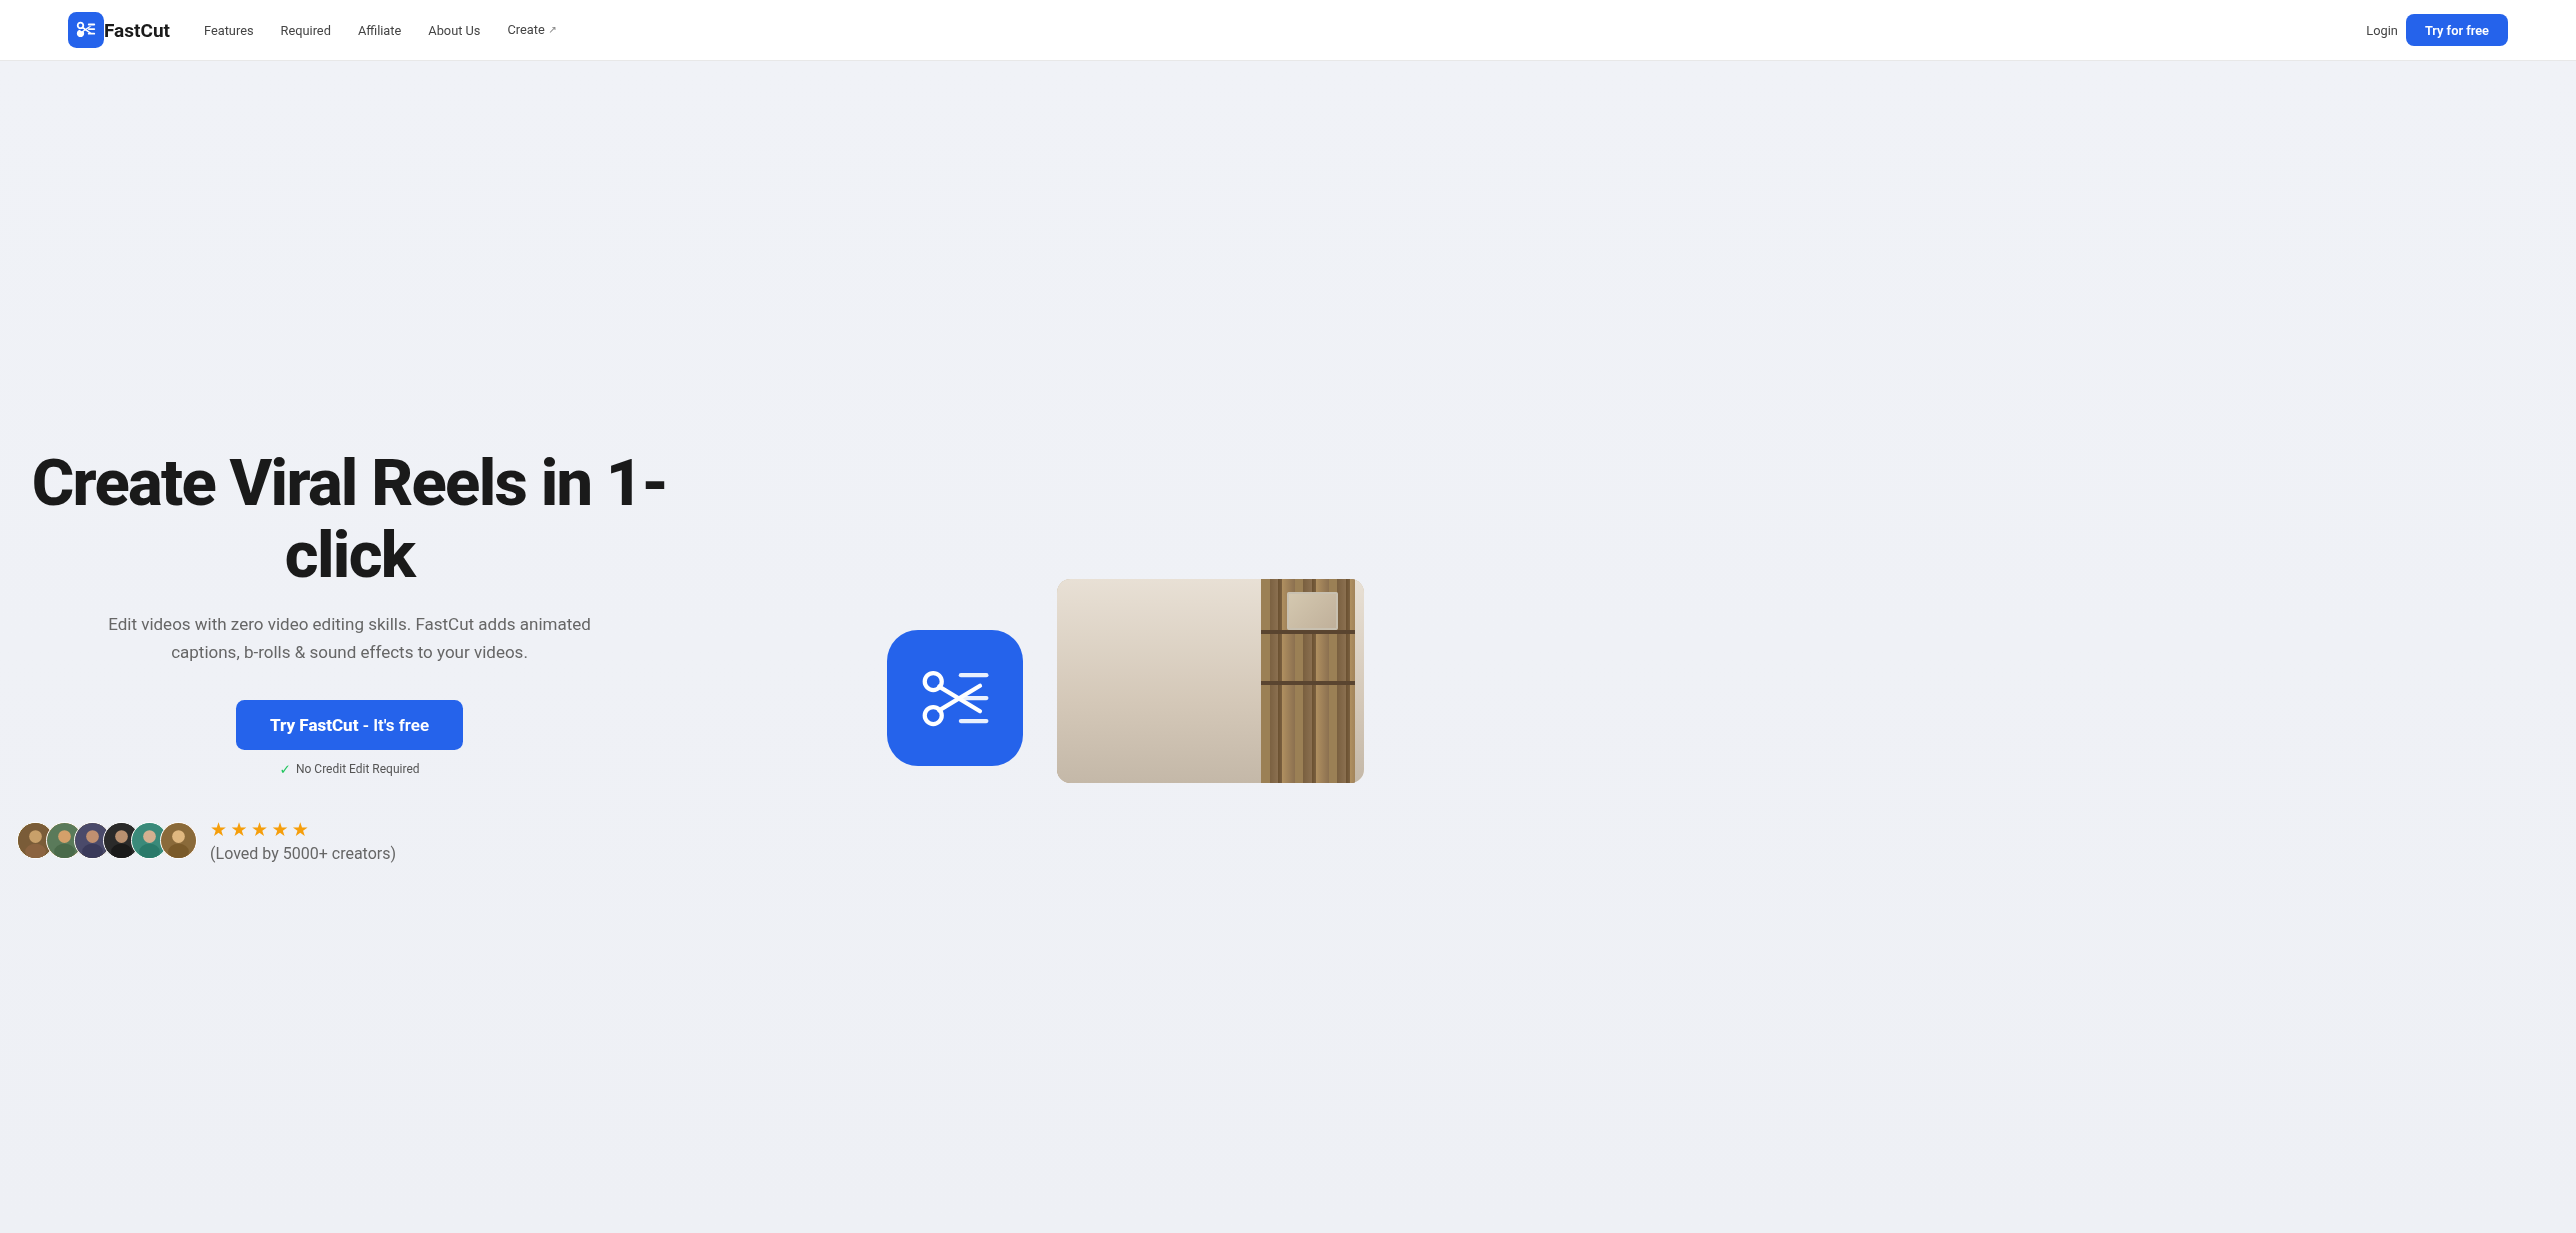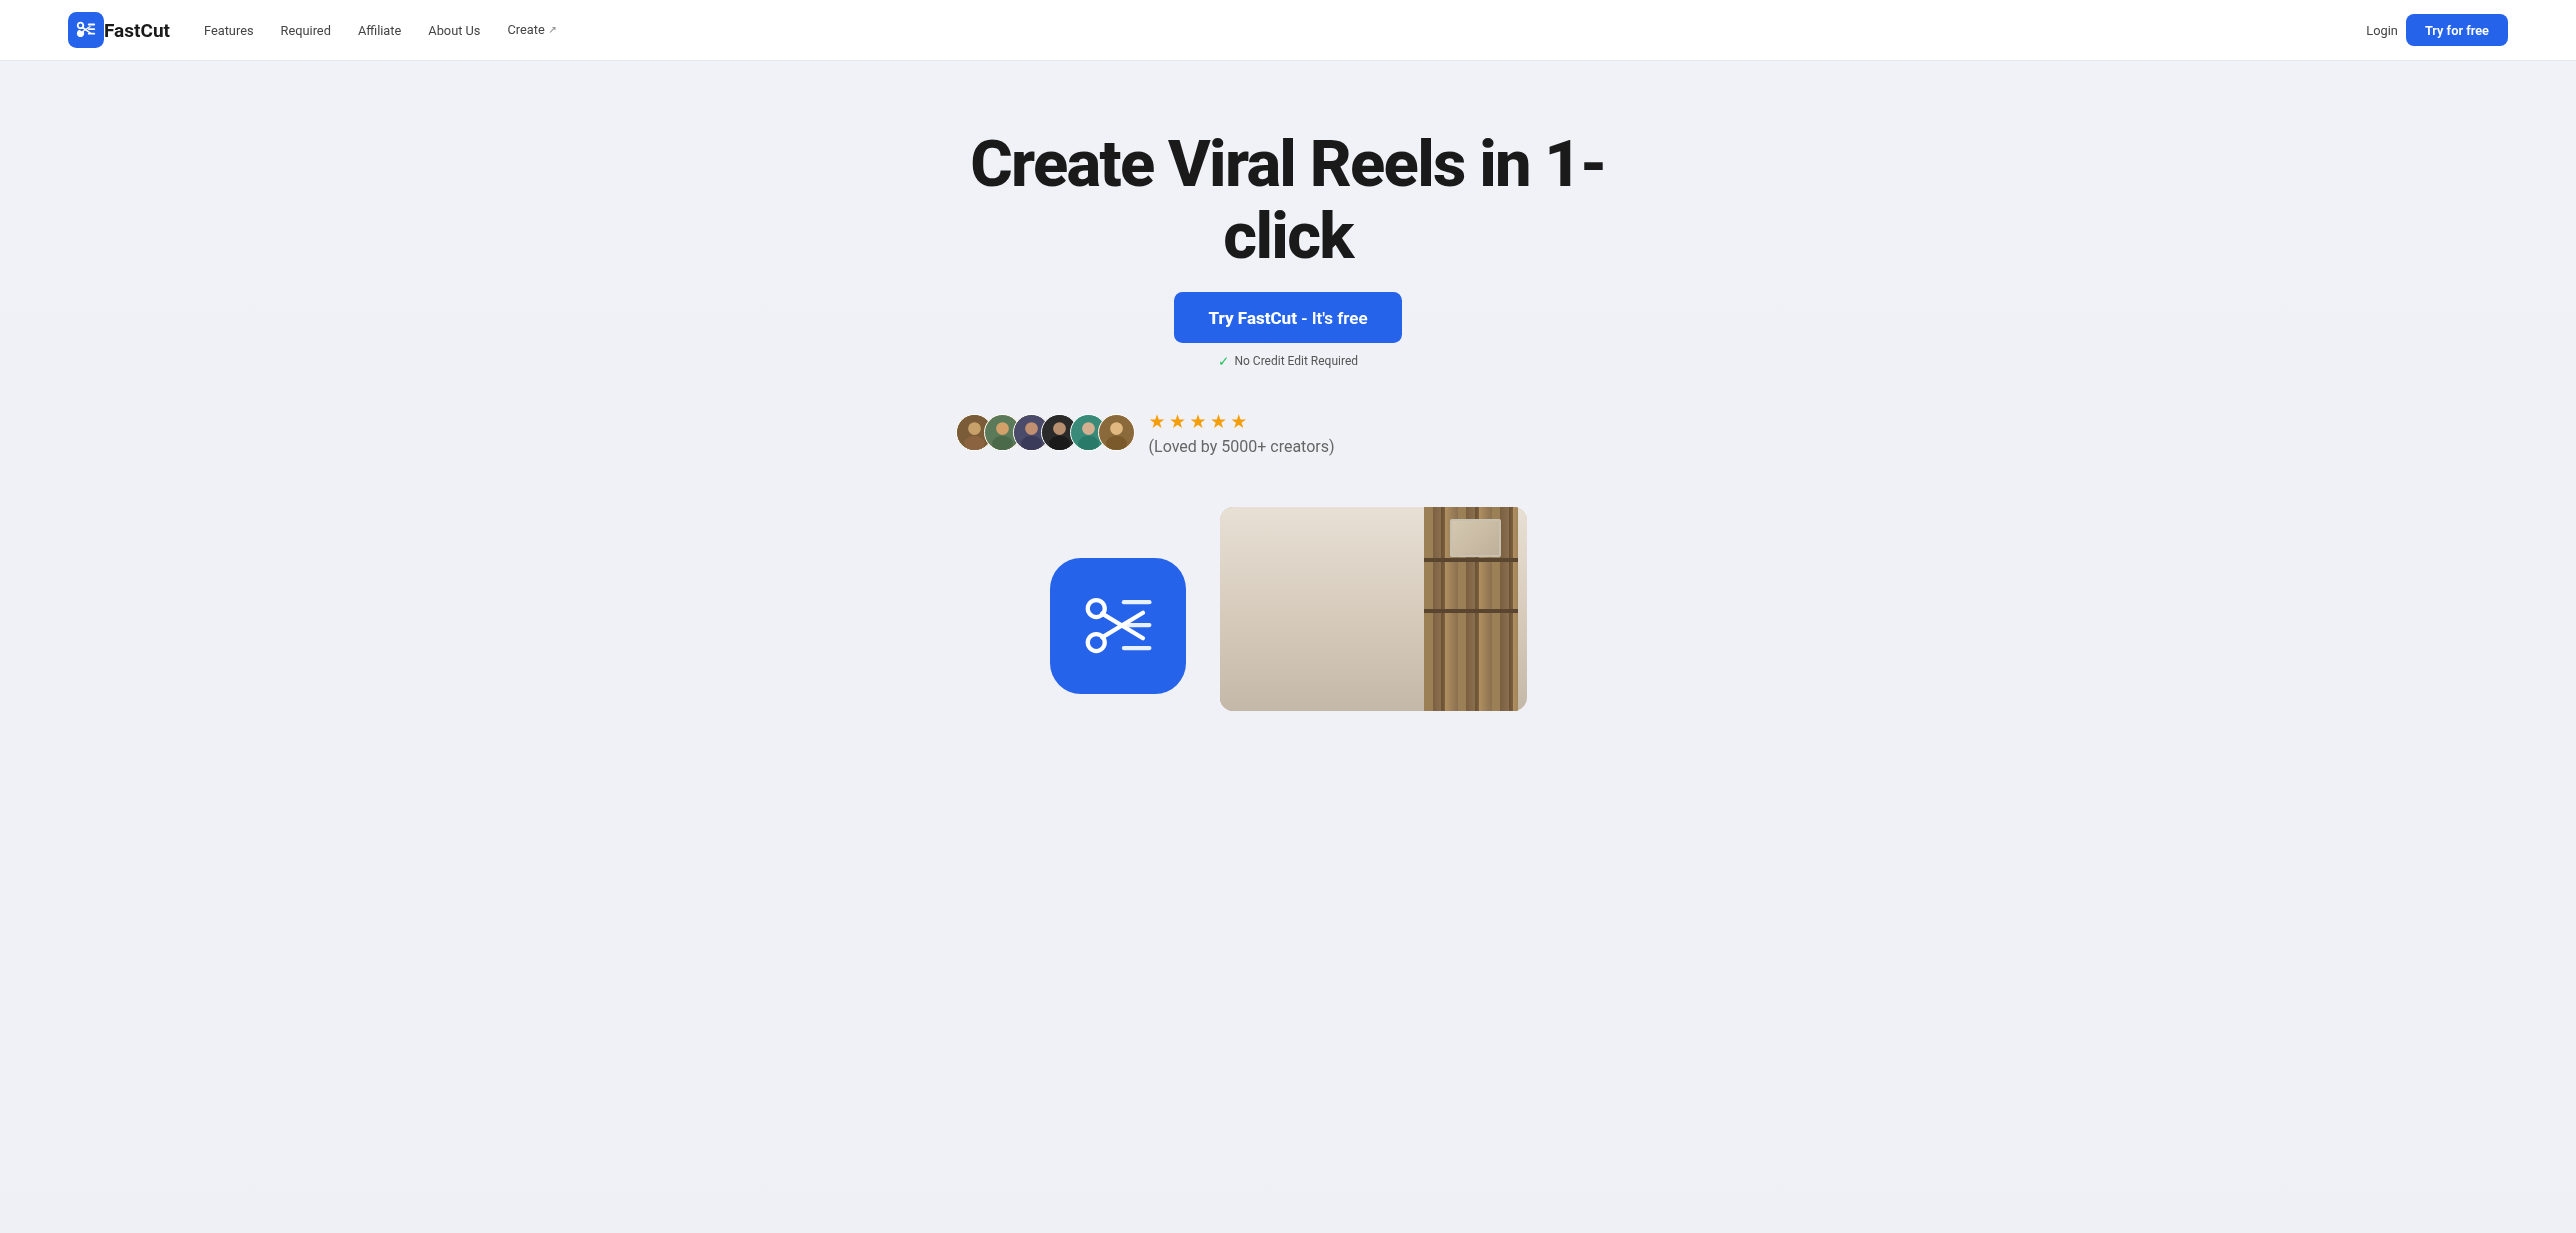--- a/index.html
+++ b/index.html
@@ -115,21 +115,21 @@
       cursor: pointer;
       font-family: inherit;
       transition: background-color 0.2s;
     }
 
     
     .hero {
       background: linear-gradient(180deg, #f0f2f7 0%, #eef0f5 100%);
       min-height: calc(100vh - 61px);
       display: flex;
-      flex-direction: column;
+      flex-direction: row;
       align-items: center;
       padding-top: 68px;
       padding-bottom: 0;
       position: relative;
       overflow: hidden;
     }
 
     .hero-content {
       text-align: center;
       max-width: 699px;
@@ -344,20 +344,21 @@
 
   <div class="navbar-right">
     <button class="login-btn">Login</button>
     <button class="try-free-btn">Try for free</button>
   </div>
 </nav>
 
 <section class="hero">
   <div class="hero-content">
     <h1 class="hero-title">Create Viral Reels in 1-click</h1>
+    <p class="hero-subtitle">Edit videos with zero video editing skills. FastCut adds animated captions, b-rolls &amp; sound effects to your videos.</p>
 
     <div class="cta-section">
       <button class="cta-main-btn">
         <span class="bold">Try FastCut</span><span> - It's free</span>
       </button>
       <div class="no-cc">
         <span class="checkmark">✓</span>
         <span>No Credit Edit Required</span>
       </div>
     </div>

